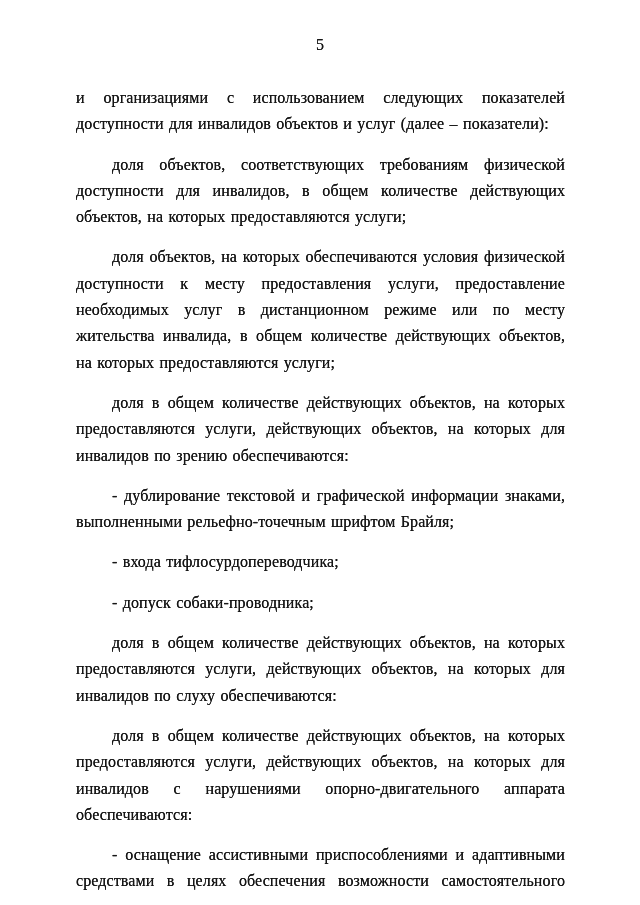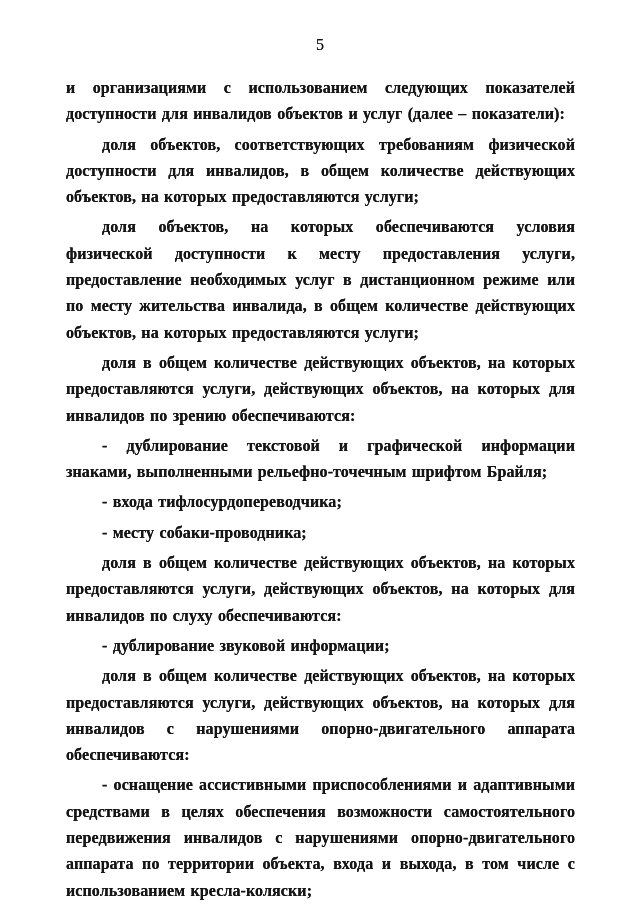--- a/index.html
+++ b/index.html
@@ -30,42 +30,40 @@
     position: absolute;
     top: 71px;
     left: 62px;
     width: 517px;
     font-size: 16px;
     line-height: 26.3px;
     text-align: justify;
     text-shadow: 0 0 0.3px currentColor; 
   }
   .para {
-    margin: 4px;
+    margin: 14px;
     text-indent: 36px;
     word-spacing: 1.2px;
     letter-spacing: 0.1px;
-    font-weight: bold;
   }
   .para.continuation {
     text-indent: 0;
   }
 </style>
 </head>
 <body>
 
 <main class="page">
   <div class="page-number">5</div>
 
   <section class="body-text">
     <p class="para continuation">и организациями с использованием следующих показателей доступности для инвалидов объектов и услуг (далее – показатели):</p>
     <p class="para">доля объектов, соответствующих требованиям физической доступности для инвалидов, в общем количестве действующих объектов, на которых предоставляются услуги;</p>
     <p class="para">доля объектов, на которых обеспечиваются условия физической доступности к месту предоставления услуги, предоставление необходимых услуг в дистанционном режиме или по месту жительства инвалида, в общем количестве действующих объектов, на которых предоставляются услуги;</p>
     <p class="para">доля в общем количестве действующих объектов, на которых предоставляются услуги, действующих объектов, на которых для инвалидов по зрению обеспечиваются:</p>
     <p class="para">- дублирование текстовой и графической информации знаками, выполненными рельефно-точечным шрифтом Брайля;</p>
     <p class="para">- входа тифлосурдопереводчика;</p>
-    <p class="para">- месту собаки-проводника;</p>
+    <p class="para">- допуск собаки-проводника;</p>
     <p class="para">доля в общем количестве действующих объектов, на которых предоставляются услуги, действующих объектов, на которых для инвалидов по слуху обеспечиваются:</p>
-    <p class="para">- дублирование звуковой информации;</p>
     <p class="para">доля в общем количестве действующих объектов, на которых предоставляются услуги, действующих объектов, на которых для инвалидов с нарушениями опорно-двигательного аппарата обеспечиваются:</p>
     <p class="para">- оснащение ассистивными приспособлениями и адаптивными средствами в целях обеспечения возможности самостоятельного передвижения инвалидов с нарушениями опорно-двигательного аппарата по территории объекта, входа и выхода, в том числе с использованием кресла-коляски;</p>
   </section>
 </main>
 
 </body></html>

